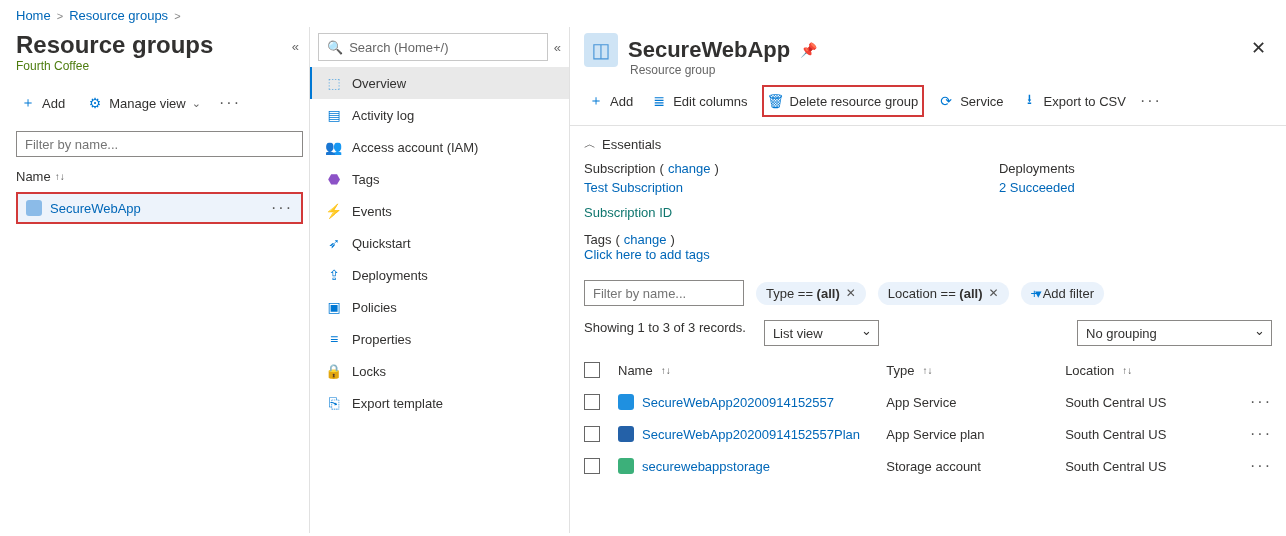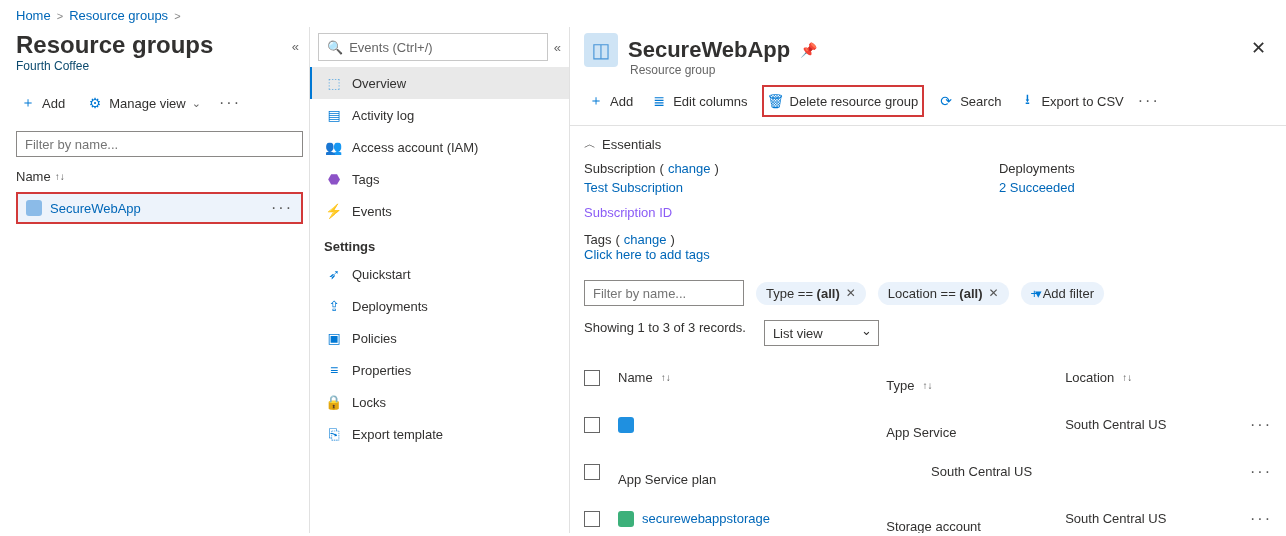--- a/index.html
+++ b/index.html
@@ -4,21 +4,21 @@
 <style>
 * { box-sizing: border-box; margin: 0; padding: 0; font-family: "Segoe UI", Arial, sans-serif; }
 body { font-size: 13px; color: #323130; background: #fff; width: 1286px; height: 536px; overflow: hidden; }
 a { color: #0067b8; text-decoration: none; cursor: pointer; }
 .breadcrumb { display: flex; align-items: center; gap: 6px; padding: 8px 16px 4px; font-size: 13px; }
 .breadcrumb .chev { color: #888; font-size: 11px; }
 .layout { display: flex; height: calc(100% - 30px); }
 .panel-left { width: 310px; border-right: 1px solid #e1e1e1; padding: 0 6px 0 16px; position: relative; }
 .panel-left-header { display: flex; align-items: center; justify-content: space-between; }
 .panel-left h1 { font-size: 24px; font-weight: 600; padding-top: 4px; }
-.subtenant { font-size: 12px; color: #0c4a6e; margin-bottom: 14px; }
+.subtenant { font-size: 12px; color: #4d7c0f; margin-bottom: 14px; }
 .toolbar { display: flex; align-items: center; gap: 14px; margin-bottom: 12px; height: 32px; }
 .tool-btn { display: inline-flex; align-items: center; gap: 6px; cursor: pointer; color: #323130; font-size: 13px; height: 32px; padding: 0 4px; }
 .tool-btn .ic { color: #0078d4; }
 .dots { cursor: pointer; letter-spacing: 2px; color: #595959; font-size: 16px; line-height: 1; }
 .filter-input { width: 100%; height: 26px; padding: 0 8px; border: 1px solid #8a8886; font-size: 13px; margin-bottom: 8px; }
 .col-sort { display: inline-flex; align-items: center; gap: 4px; font-size: 13px; font-weight: 400; padding: 4px 0 8px; cursor: pointer; }
 .sort-arrows { font-size: 10px; color: #555; }
 .row-selected { display: flex; align-items: center; justify-content: space-between; padding: 6px 8px; background: #edf3fb; border: 2px solid #d23939; }
 .row-selected .lbl { display: flex; align-items: center; gap: 8px; color: #0067b8; }
 .collapse-chev { position: absolute; top: 12px; right: 10px; font-size: 13px; color: #666; cursor: pointer; }
@@ -37,41 +37,41 @@
 .main-title-wrap { display: flex; align-items: center; gap: 10px; }
 .main-title { font-size: 22px; font-weight: 600; }
 .main-sub { font-size: 12px; color: #666; margin-left: 46px; margin-top: -4px; }
 .close-x { font-size: 18px; cursor: pointer; color: #333; padding: 4px; }
 .main-toolbar { display: flex; align-items: center; gap: 10px; padding: 0 14px 8px; border-bottom: 1px solid #e1e1e1; flex-wrap: nowrap; }
 .highlight-red { border: 2px solid #d23939; padding: 2px 4px; }
 .essentials-bar { display: flex; align-items: center; gap: 6px; padding: 10px 14px 6px; font-size: 13px; border-bottom: none; cursor: pointer; }
 .essentials-bar .chev-up { font-size: 12px; }
 .essentials-grid { display: flex; padding: 2px 14px 6px; font-size: 13px; gap: 80px; }
 .ess-col { display: flex; flex-direction: column; gap: 4px; }
-.ess-label { color: #8b5cf6; }
+.ess-label { color: #0f766e; }
 .ess-row { display: flex; gap: 4px; align-items: center; }
 .tags-row { padding: 6px 14px 12px; font-size: 13px; }
 .filter-row { display: flex; align-items: center; gap: 12px; padding: 6px 14px; }
 .filter-box { width: 160px; height: 26px; padding: 0 8px; border: 1px solid #8a8886; font-size: 13px; }
 .pill { display: inline-flex; align-items: center; gap: 6px; background: #eaf2fb; border-radius: 14px; padding: 4px 10px; font-size: 13px; }
 .pill .x { cursor: pointer; color: #555; font-size: 12px; }
 .pill.add { gap: 4px; }
 .pill .addic { color: #0078d4; letter-spacing: -3px; }
 .meta-row { display: flex; align-items: center; justify-content: space-between; padding: 8px 14px; font-size: 13px; gap: 30px; }
 .listview-select { border: 1px solid #8a8886; height: 26px; padding: 0 22px 0 8px; font-size: 13px; background: #fff; position: relative; display: inline-flex; align-items: center; min-width: 115px; cursor: pointer; }
 .listview-select::after { content: "⌄"; position: absolute; right: 6px; top: 2px; }
 .grouping-select { border: 1px solid #8a8886; height: 26px; padding: 0 22px 0 8px; font-size: 13px; background: #fff; display: inline-flex; align-items: center; min-width: 195px; position: relative; cursor: pointer; }
 .grouping-select::after { content: "⌄"; position: absolute; right: 6px; top: 2px; }
 .table { display: flex; flex-direction: column; padding: 0 8px 0 14px; font-size: 13px; }
 .thead, .trow { display: flex; align-items: center; padding: 8px 0; }
 .thead { font-weight: 400; color: #323130; }
 .th, .td { display: flex; align-items: center; gap: 8px; }
 .c-check { width: 34px; }
 .c-name { flex: 1.5; }
-.c-type { flex: 1; margin-top: 16px; }
+.c-type { flex: 1; }
 .c-loc { flex: 1; text-align: center; }
 .c-more { width: 34px; justify-content: center; }
 .checkbox { width: 16px; height: 16px; border: 1px solid #666; background: #fff; cursor: pointer; }
 .icon-box { width: 16px; height: 16px; border-radius: 3px; display: inline-block; }
 .pin-ic { color: #666; cursor: pointer; font-size: 14px; }
 .info-ic { width:14px; height:14px; border:1px solid #888; border-radius:50%; display:inline-flex; align-items:center; justify-content:center; font-size:10px; color:#888; }
 </style>
 </head>
 <body>
 
@@ -113,21 +113,21 @@
         <a>SecureWebApp</a>
       </span>
       <span class="dots">···</span>
     </div>
   </div>
 
   <div class="panel-mid">
     <div class="search-row">
       <div class="search-box">
         <span style="color:#8a8886">🔍</span>
-        <span>Events (Ctrl+/)</span>
+        <span>Search (Home+/)</span>
       </div>
       <span style="color:#666;cursor:pointer">«</span>
     </div>
     <div class="nav-list">
       <div class="nav-item active">
         <span class="ic" style="color:#5ba8e0">⬚</span>
         <span>Overview</span>
       </div>
       <div class="nav-item">
         <span class="ic" style="color:#0078d4">▤</span>
@@ -138,21 +138,20 @@
         <span>Access account (IAM)</span>
       </div>
       <div class="nav-item">
         <span class="ic" style="color:#8c52c7">⬣</span>
         <span>Tags</span>
       </div>
       <div class="nav-item">
         <span class="ic" style="color:#f2b200">⚡</span>
         <span>Events</span>
       </div>
-      <div class="nav-section">Settings</div>
       <div class="nav-item">
         <span class="ic" style="color:#0078d4">➶</span>
         <span>Quickstart</span>
       </div>
       <div class="nav-item">
         <span class="ic" style="color:#0078d4">⇪</span>
         <span>Deployments</span>
       </div>
       <div class="nav-item">
         <span class="ic" style="color:#0078d4">▣</span>
@@ -194,21 +193,21 @@
       <span class="tool-btn">
         <span class="ic">≣</span>
         <span>Edit columns</span>
       </span>
       <span class="tool-btn highlight-red">
         <span class="ic">🗑</span>
         <span>Delete resource group</span>
       </span>
       <span class="tool-btn">
         <span class="ic">⟳</span>
-        <span>Search</span>
+        <span>Service</span>
       </span>
       <span class="tool-btn">
         <span class="ic">⭳</span>
         <span>Export to CSV</span>
       </span>
       <span class="dots">···</span>
     </div>
 
     <div class="essentials-bar">
       <span class="chev-up">︿</span>
@@ -255,20 +254,21 @@
         <span class="addic">+▾</span>
         <span>Add filter</span>
       </span>
     </div>
 
     <div class="meta-row">
       <div style="display:flex;flex-direction:row;gap:18px">
         <span>Showing 1 to 3 of 3 records.</span>
         <span class="listview-select">List view</span>
       </div>
+      <span class="grouping-select">No grouping</span>
     </div>
 
     <div class="table">
       <div class="thead">
         <div class="th c-check">
             <span class="checkbox"></span>
           </div>
         <div class="th c-name">
             <span>Name</span> 
             <span class="sort-arrows">↑↓</span>
@@ -283,31 +283,36 @@
           </div>
         <div class="th c-more"></div>
       </div>
       <div id="tbody">
           <div class="trow">
             <div class="td c-check">
               <span class="checkbox"></span>
             </div>
             <div class="td c-name">
               <span class="icon-box" style="background:#1f90e0"></span>
+              <a>SecureWebApp20200914152557</a>
             </div>
             <div class="td c-type">App Service</div>
             <div class="td c-loc">South Central US</div>
             <div class="td c-more">
               <span class="dots">···</span>
             </div>
           </div>
           <div class="trow">
             <div class="td c-check">
               <span class="checkbox"></span>
             </div>
+            <div class="td c-name">
+              <span class="icon-box" style="background:#2461a8"></span>
+              <a>SecureWebApp20200914152557Plan</a>
+            </div>
             <div class="td c-type">App Service plan</div>
             <div class="td c-loc">South Central US</div>
             <div class="td c-more">
               <span class="dots">···</span>
             </div>
           </div>
           <div class="trow">
             <div class="td c-check">
               <span class="checkbox"></span>
             </div>

